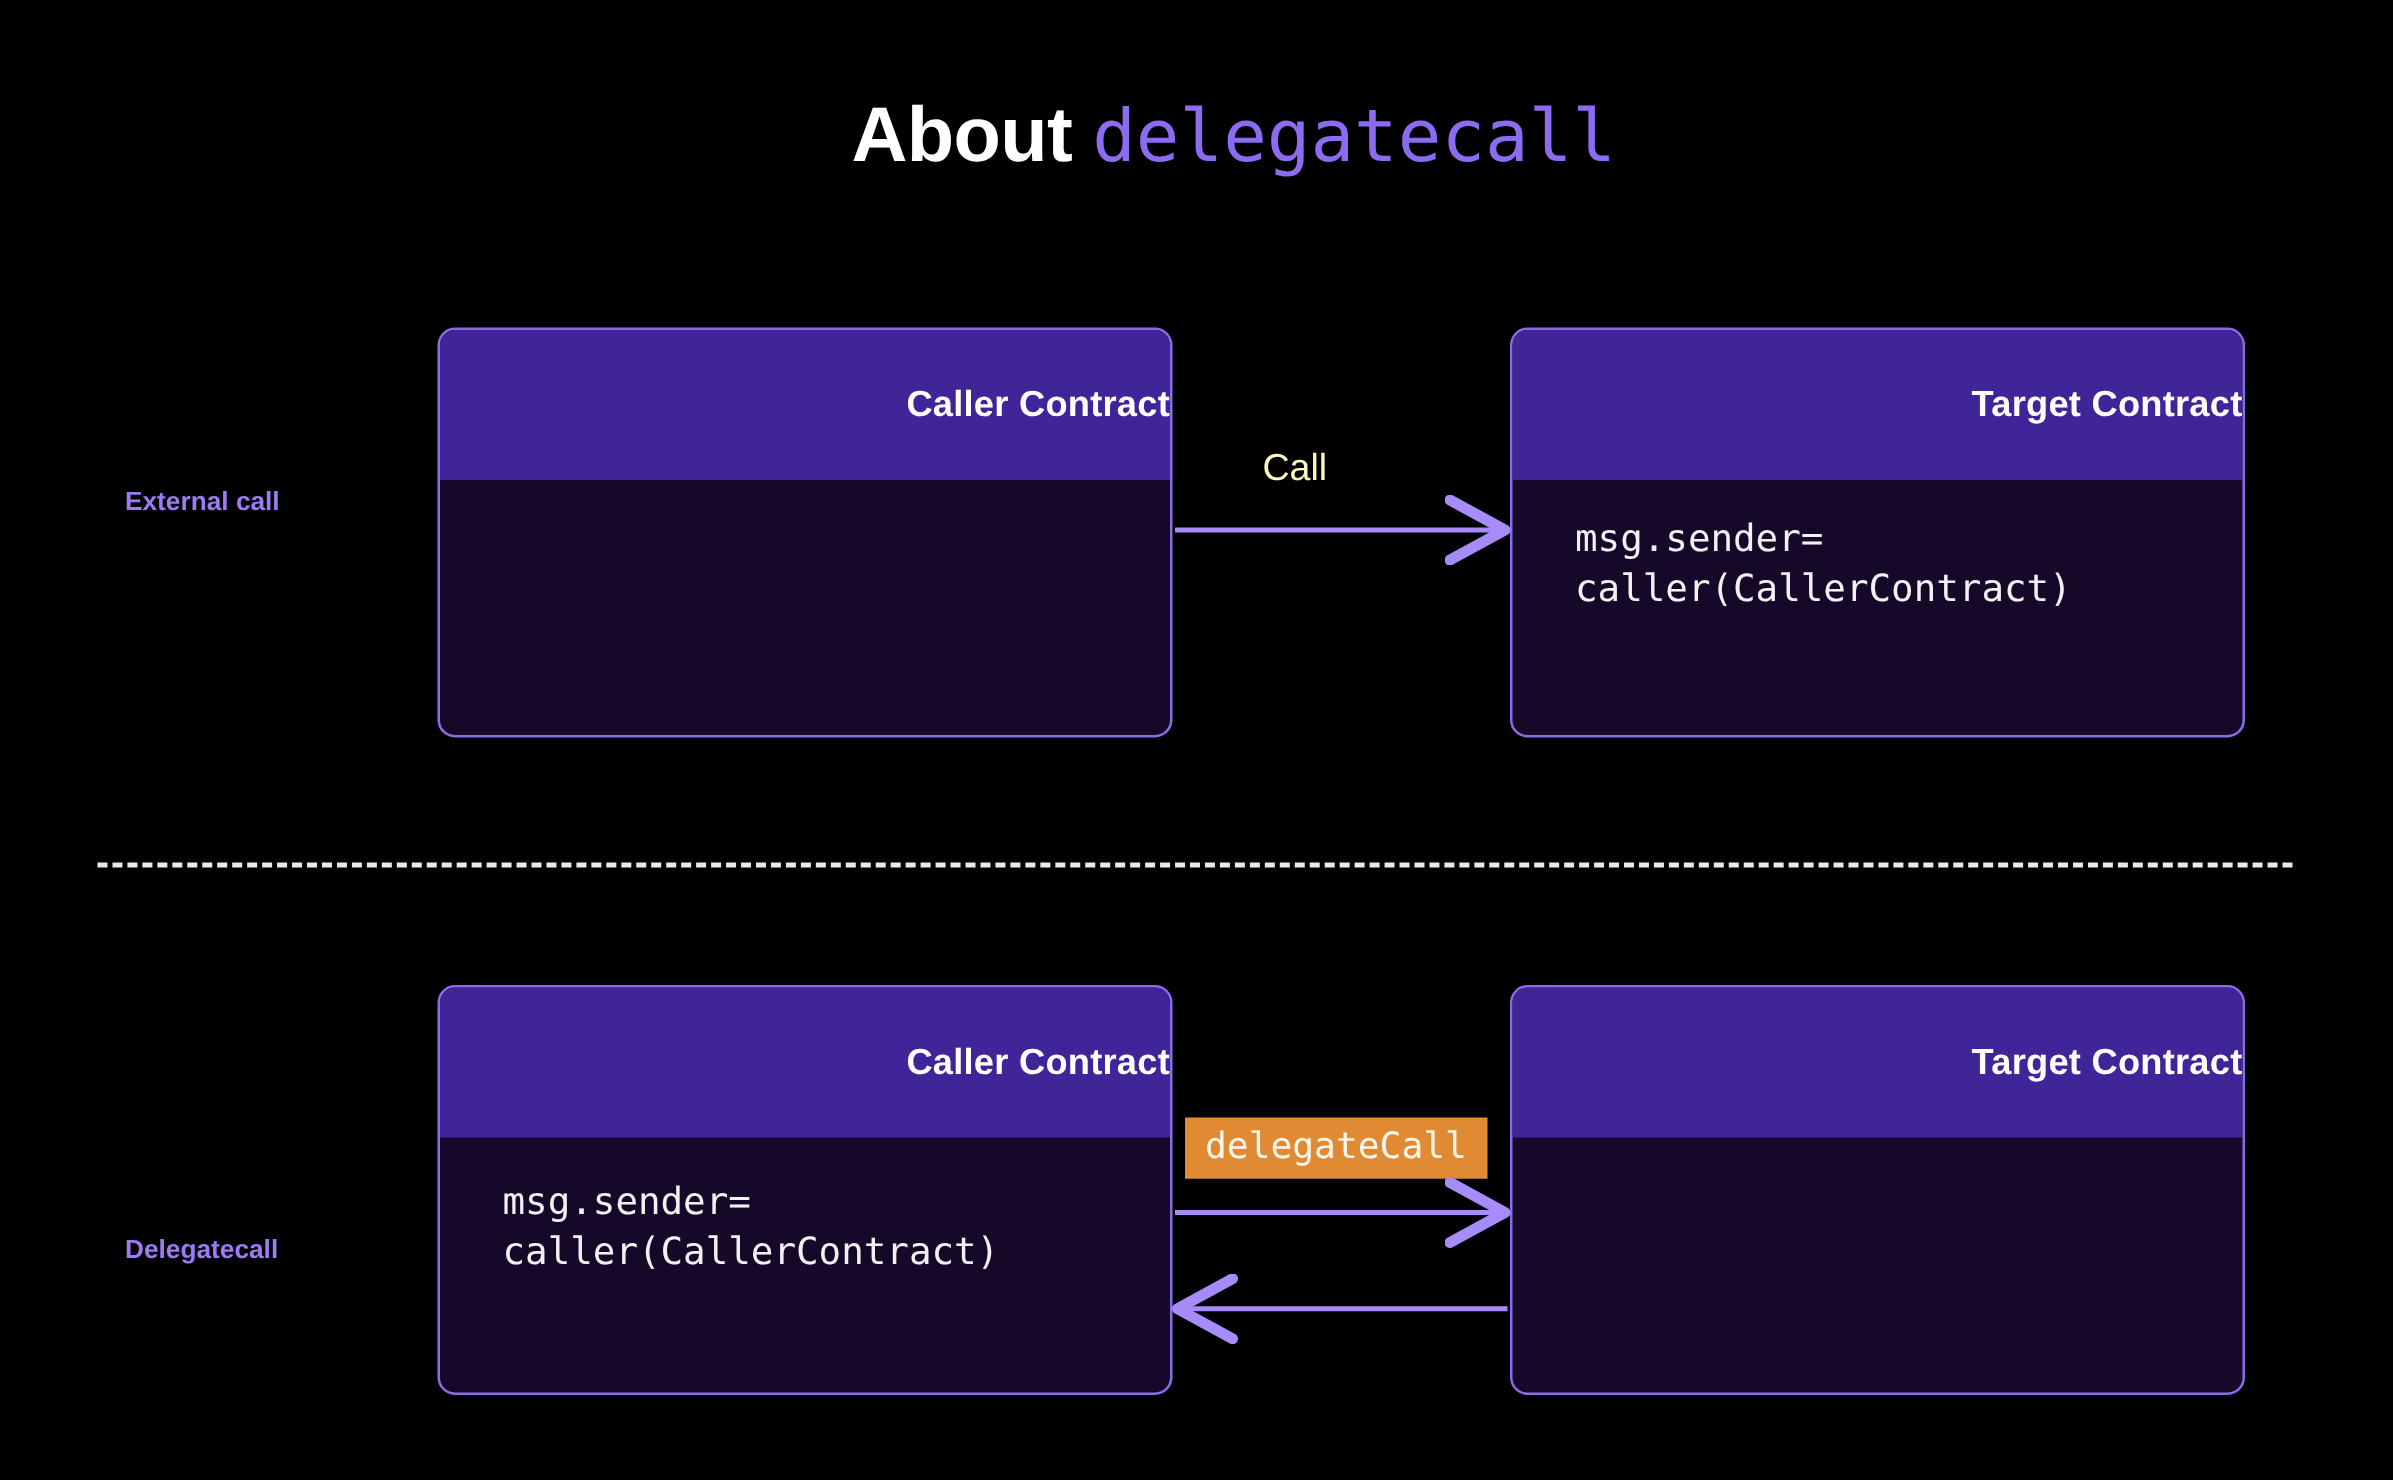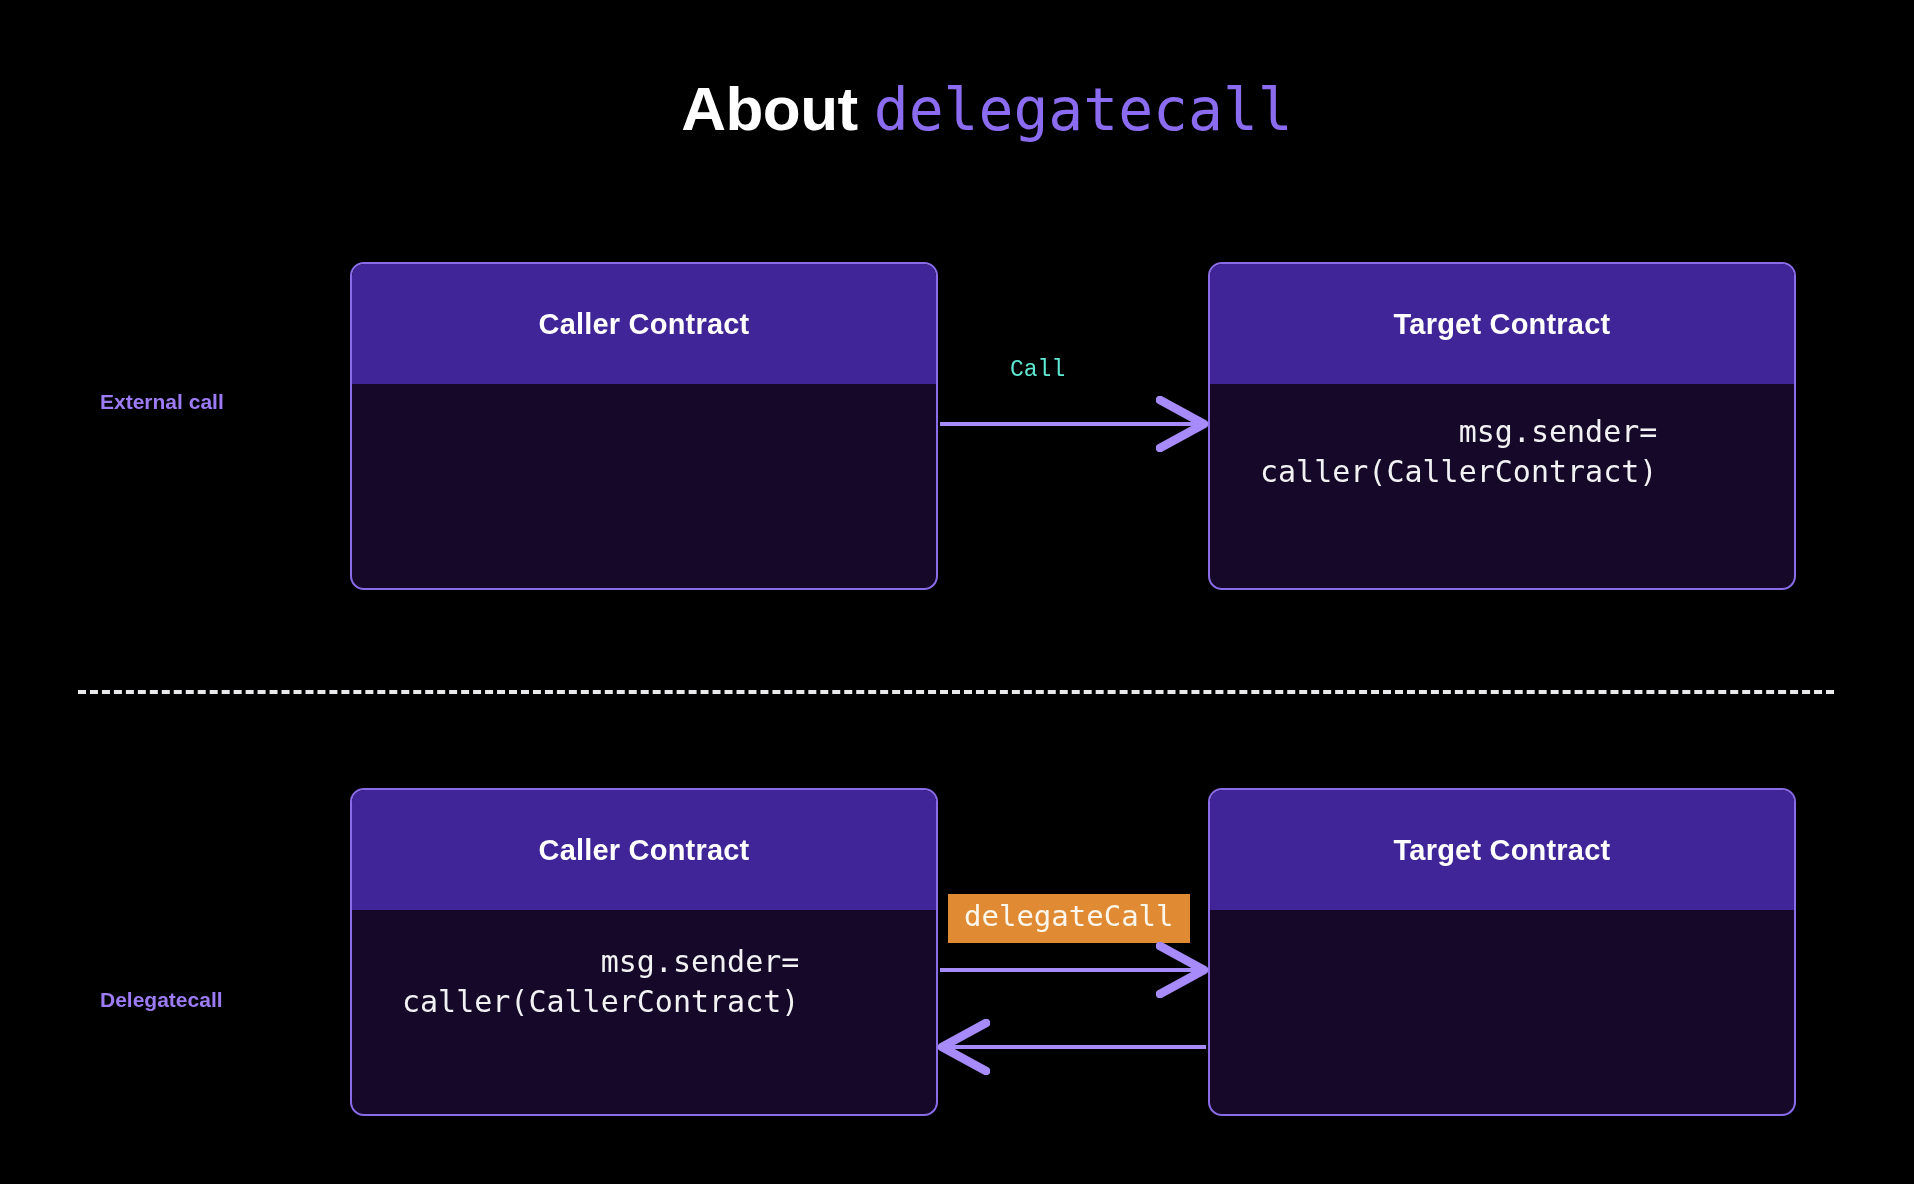--- a/index.html
+++ b/index.html
@@ -68,34 +68,33 @@
     border: 2px solid #8a6ce8;
     background: #150828;
     box-sizing: border-box;
     overflow: hidden;
   }
   .box-header {
     height: 120px;
     background: #3f2598;
     display: flex;
     align-items: center;
-    justify-content: center;
+    justify-content: flex-end;
     border-radius: 12px 12px 0 0;
   }
   .box-header-title {
     font-family: "Liberation Sans", sans-serif;
     font-weight: bold;
     font-size: 29px;
     color: #ffffff;
     letter-spacing: 0.2px;
   }
   .box-body {
     position: relative;
     height: calc(100% - 120px);
-    text-align: right;
   }
   .box-code {
     position: absolute;
     left: 50px;
     top: 50px;
     font-family: "DejaVu Sans Mono", monospace;
     font-size: 30px;
     line-height: 1.32;
     color: #f2f2f4;
     white-space: pre;
@@ -125,23 +124,23 @@
     left: 0;
     top: 0;
     width: 1914px;
     height: 1184px;
     pointer-events: none;
   }
 
   
   .arrow-label {
     position: absolute;
-    font-family: Liberation Mono, monospace;
-    font-size: 23px;
-    color: #5eead4;
+    font-family: Liberation Sans, sans-serif;
+    font-size: 30px;
+    color: #fef9c3;
     white-space: pre;
     line-height: 1.28;
   }
   #label-call { left: 1010px; top: 356px; }
   #label-take { left: 982px; top: 1070px; text-align: left; }
 
   .badge {
     position: absolute;
     background: #e08b33;
     color: #fdf6ec;

